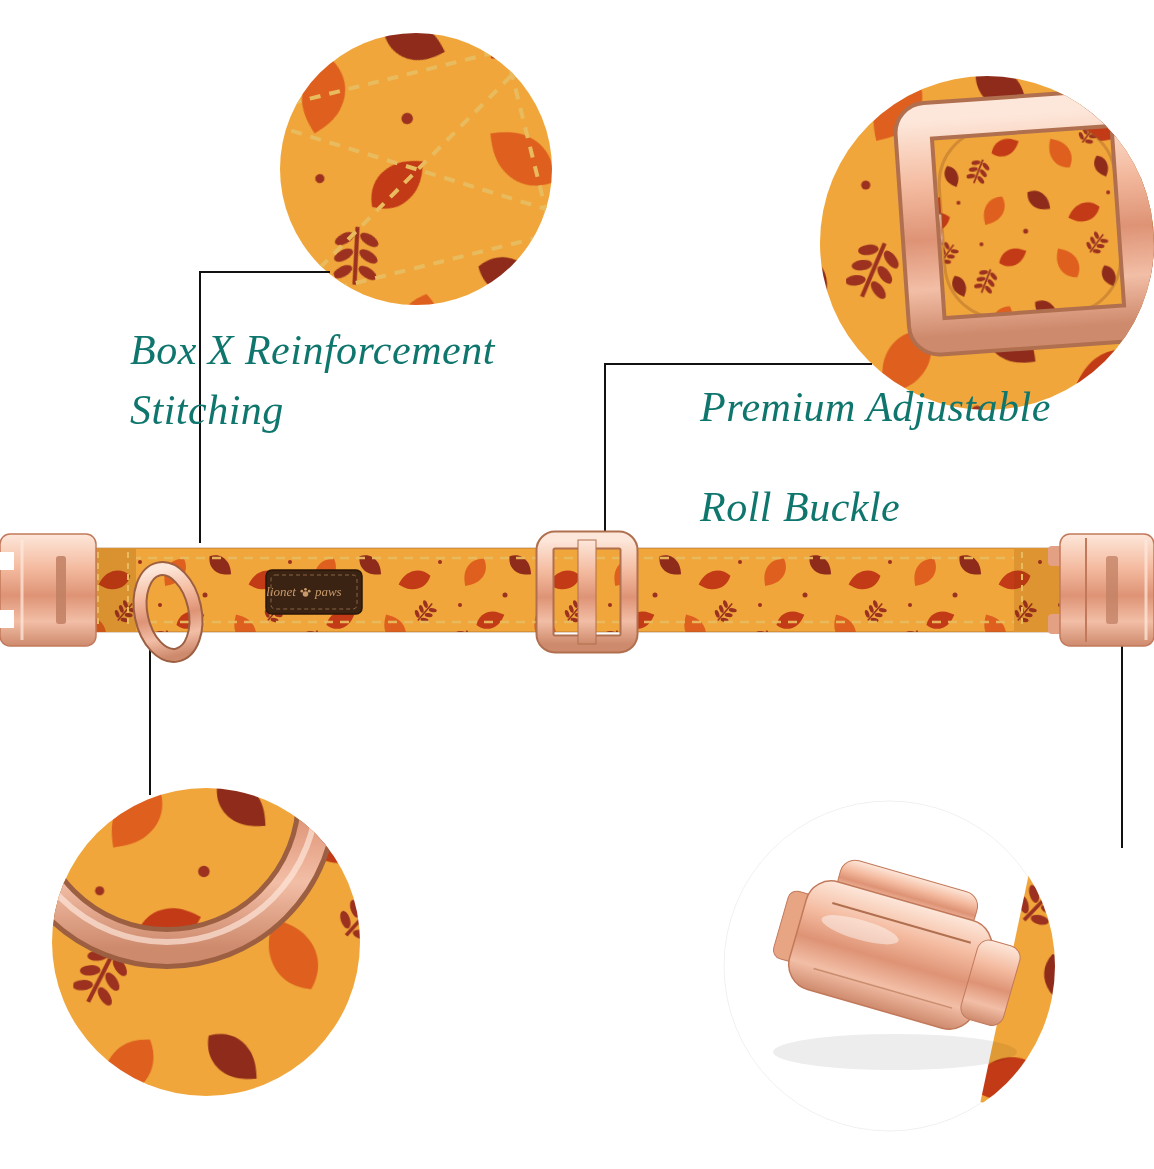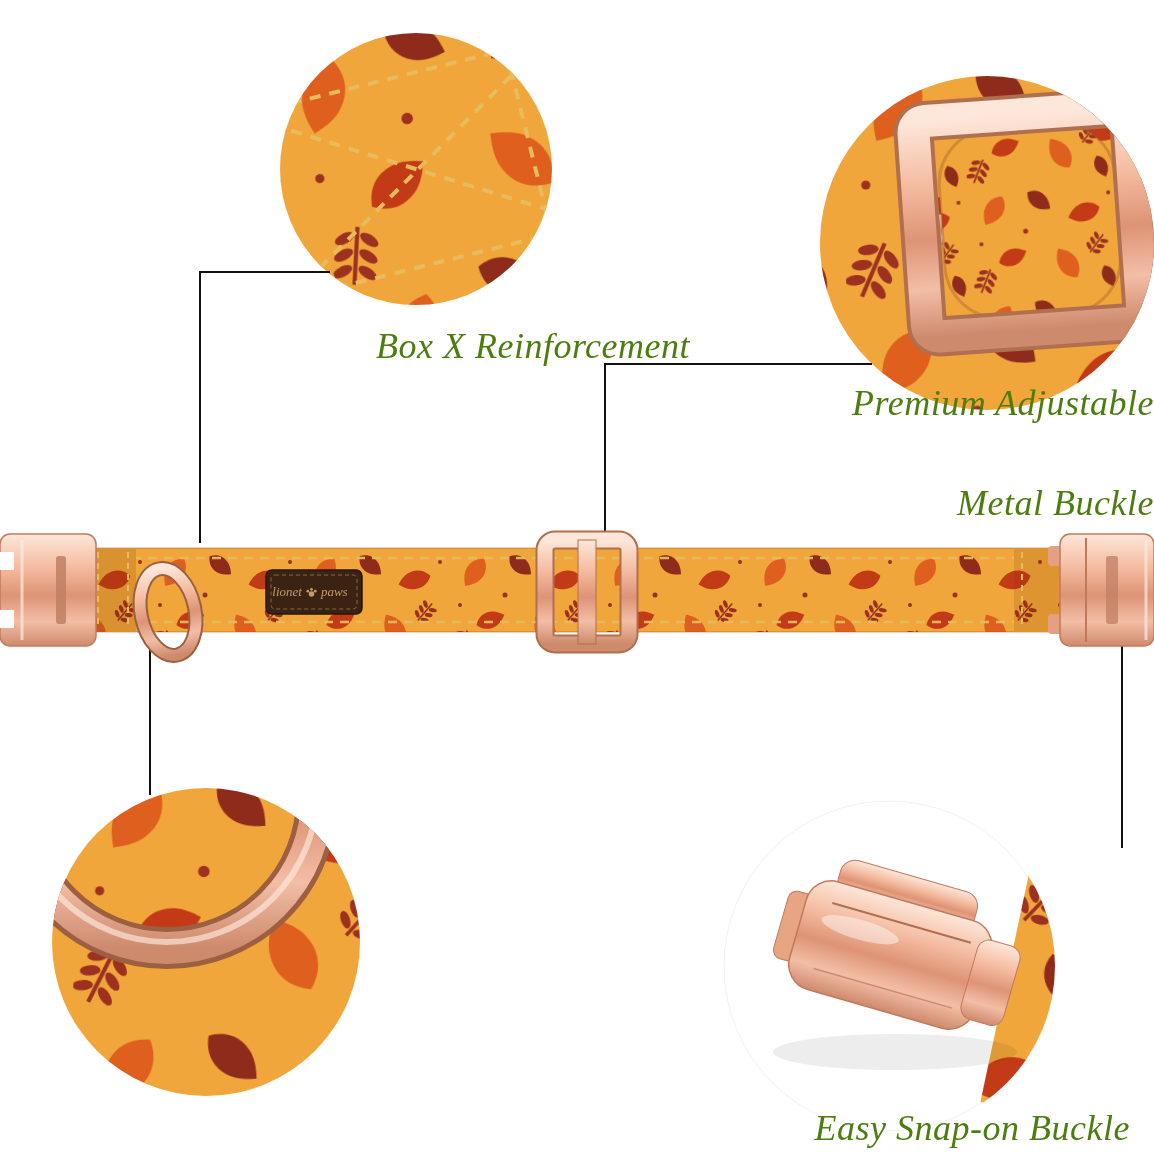--- a/index.html
+++ b/index.html
@@ -3,22 +3,22 @@
 <meta charset="utf-8">
 <style>
   html,body{margin:0;padding:0;background:#fff}
   .page{position:relative;width:1154px;height:1169px;background:#fff;overflow:hidden;
         font-family:"Liberation Serif",serif}
   .defs{position:absolute;width:0;height:0;overflow:hidden}
   .circle{position:absolute;border-radius:50%;overflow:hidden}
   .vline,.hline{position:absolute;background:var(--connector-line,#111)}
   .vline{width:2px}
   .hline{height:2px}
-  .label{position:absolute;text-align:right;font-style:italic;font-weight:500;
-         font-size:36px;line-height:1.15;color:#4d7c0f;letter-spacing:.5px}
+  .label{position:absolute;text-align:left;font-style:italic;font-weight:500;
+         font-size:42px;line-height:1.15;color:#0f766e;letter-spacing:.5px}
   .tag-overlay{position:absolute;display:flex;align-items:center;justify-content:center;
                gap:4px;font-style:italic;font-size:13px;color:var(--tag-text,#C89A6B)}
   svg{display:block}
 </style>
 </head>
 <body>
 
 <div class="page">
 
   <svg class="defs" aria-hidden="true">
@@ -179,32 +179,32 @@
     <g>
       <rect x="1048" y="546" width="16" height="20" rx="4" fill="#E3A083"></rect>
       <rect x="1048" y="614" width="16" height="20" rx="4" fill="#E3A083"></rect>
       <rect x="1060" y="534" width="94" height="112" rx="10" fill="url(#metal)" stroke="#C2795B" stroke-width="1.5"></rect>
       <line x1="1086" y1="538" x2="1086" y2="642" stroke="#C2795B" stroke-width="2"></line>
       <rect x="1106" y="556" width="12" height="68" rx="3" fill="#C07F63" opacity="0.75"></rect>
       <line x1="1146" y1="540" x2="1146" y2="640" stroke="#FFE9DE" stroke-opacity="0.7" stroke-width="3"></line>
     </g>
   </svg>
 
-  <div class="tag-overlay" style="left:264px;top:570px;width:92px;height:44px">
+  <div class="tag-overlay" style="left:258px;top:570px;width:92px;height:44px">
     <span>lionet</span>
     <svg width="11" height="11" viewBox="0 0 24 24" fill="#C89A6B">
       <circle cx="12" cy="15" r="6"></circle>
         <circle cx="4" cy="9" r="3"></circle>
       <circle cx="12" cy="5" r="3"></circle>
         <circle cx="20" cy="9" r="3"></circle>
     </svg>
     <span>paws</span>
   </div>
 
   <div class="label" style="left:130px;top:326px;width:560px">Box X Reinforcement</div>
+  <div class="label" style="left:130px;top:386px;width:560px">Stitching</div>
 
   <div class="label" style="left:700px;top:383px;width:454px">Premium Adjustable</div>
-  <div class="label" style="left:700px;top:483px;width:454px">Metal Buckle</div>
-
-
-  <div class="label" style="left:590px;top:1108px;width:540px">Easy Snap-on Buckle</div>
+  <div class="label" style="left:700px;top:483px;width:454px">Roll Buckle</div>
+
+
 
 </div>
 
 </body></html>

